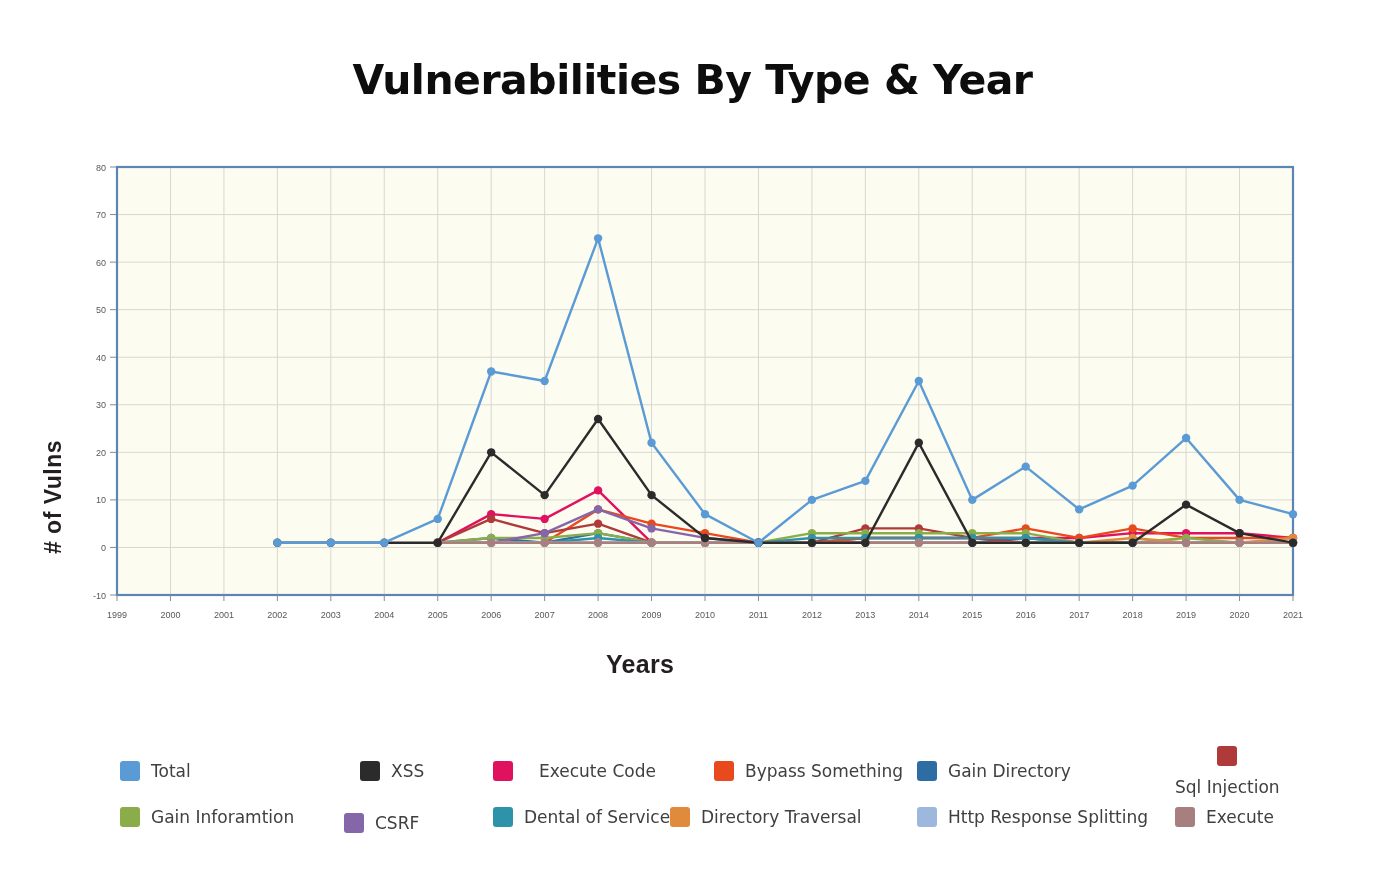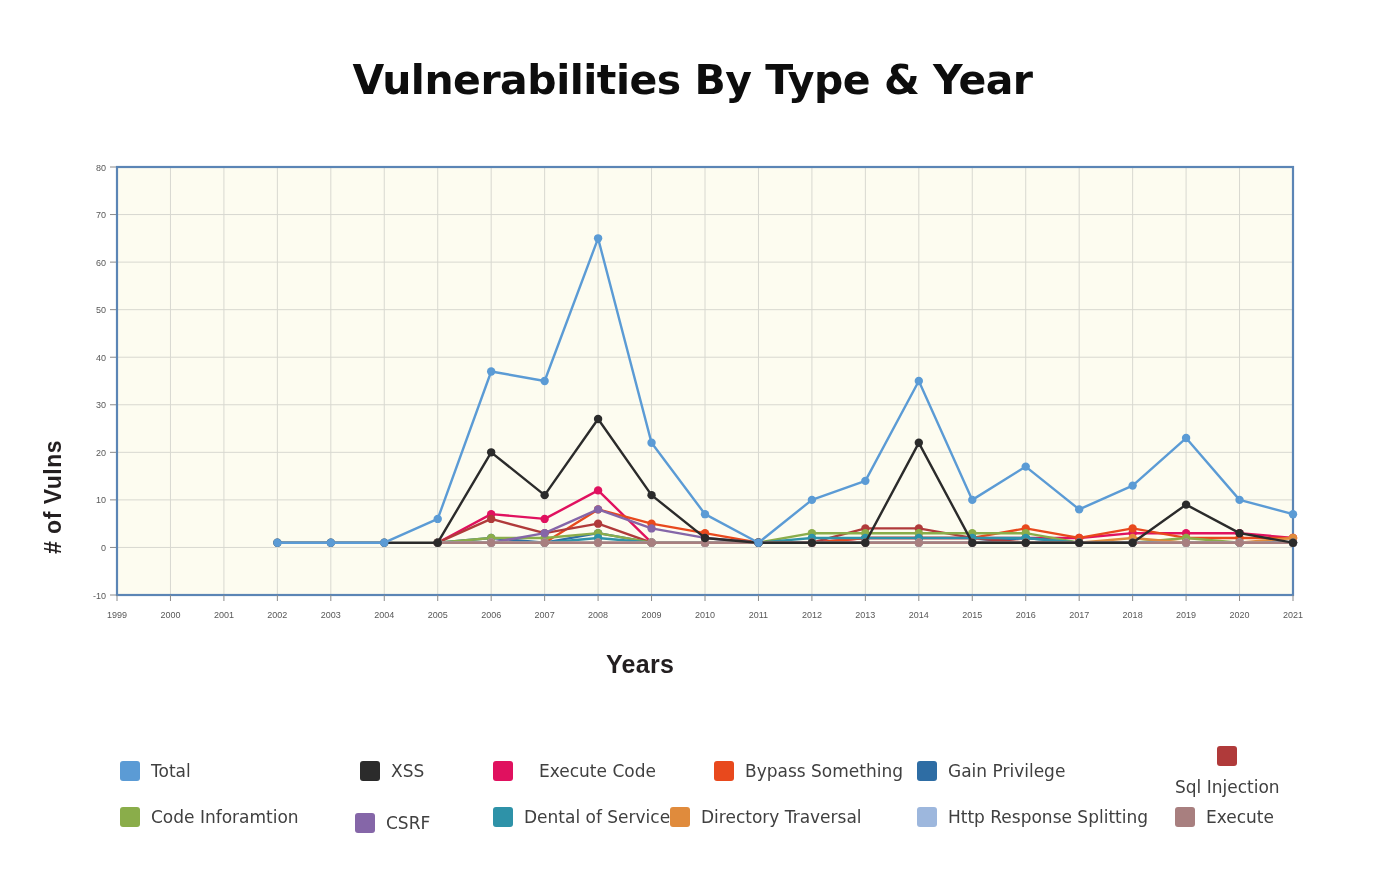--- a/index.html
+++ b/index.html
@@ -462,33 +462,33 @@
       <div class="legend-item" style="position: absolute; left: 373px; gap: 26px;">
         <span class="legend-swatch" style="background: rgb(224, 17, 95);"></span>
         <span class="legend-label">Execute Code</span>
       </div>
       <div class="legend-item" style="position: absolute; left: 550px; padding-left: 44px;">
         <span class="legend-swatch" style="background: rgb(232, 73, 29);"></span>
         <span class="legend-label">Bypass Something</span>
       </div>
       <div class="legend-item" style="position: absolute; left: 797px;">
         <span class="legend-swatch" style="background: rgb(46, 109, 164);"></span>
-        <span class="legend-label">Gain Privilege</span>
+        <span class="legend-label">Gain Directory</span>
       </div>
       <div class="legend-item" style="position: absolute; left: 1055px; flex-direction: column;">
         <span class="legend-swatch" style="background: rgb(176, 58, 58);"></span>
         <span class="legend-label">Sql Injection</span>
       </div>
     </div>
     <div class="legend-row" style="position: relative;">
       <div class="legend-item" style="position: absolute; left: 0px;">
         <span class="legend-swatch" style="background: rgb(138, 173, 74);"></span>
-        <span class="legend-label">Code Inforamtion</span>
-      </div>
-      <div class="legend-item" style="position: absolute; left: 235px; margin-top: 12px;">
+        <span class="legend-label">Gain Inforamtion</span>
+      </div>
+      <div class="legend-item" style="position: absolute; left: 224px; margin-top: 12px;">
         <span class="legend-swatch" style="background: rgb(133, 102, 168);"></span>
         <span class="legend-label">CSRF</span>
       </div>
       <div class="legend-item" style="position: absolute; left: 373px;">
         <span class="legend-swatch" style="background: rgb(46, 146, 168);"></span>
         <span class="legend-label">Dental of Service</span>
       </div>
       <div class="legend-item" style="position: absolute; left: 550px; align-items: center;">
         <span class="legend-swatch" style="background: rgb(224, 139, 60);"></span>
         <span class="legend-label">Directory Traversal</span>

